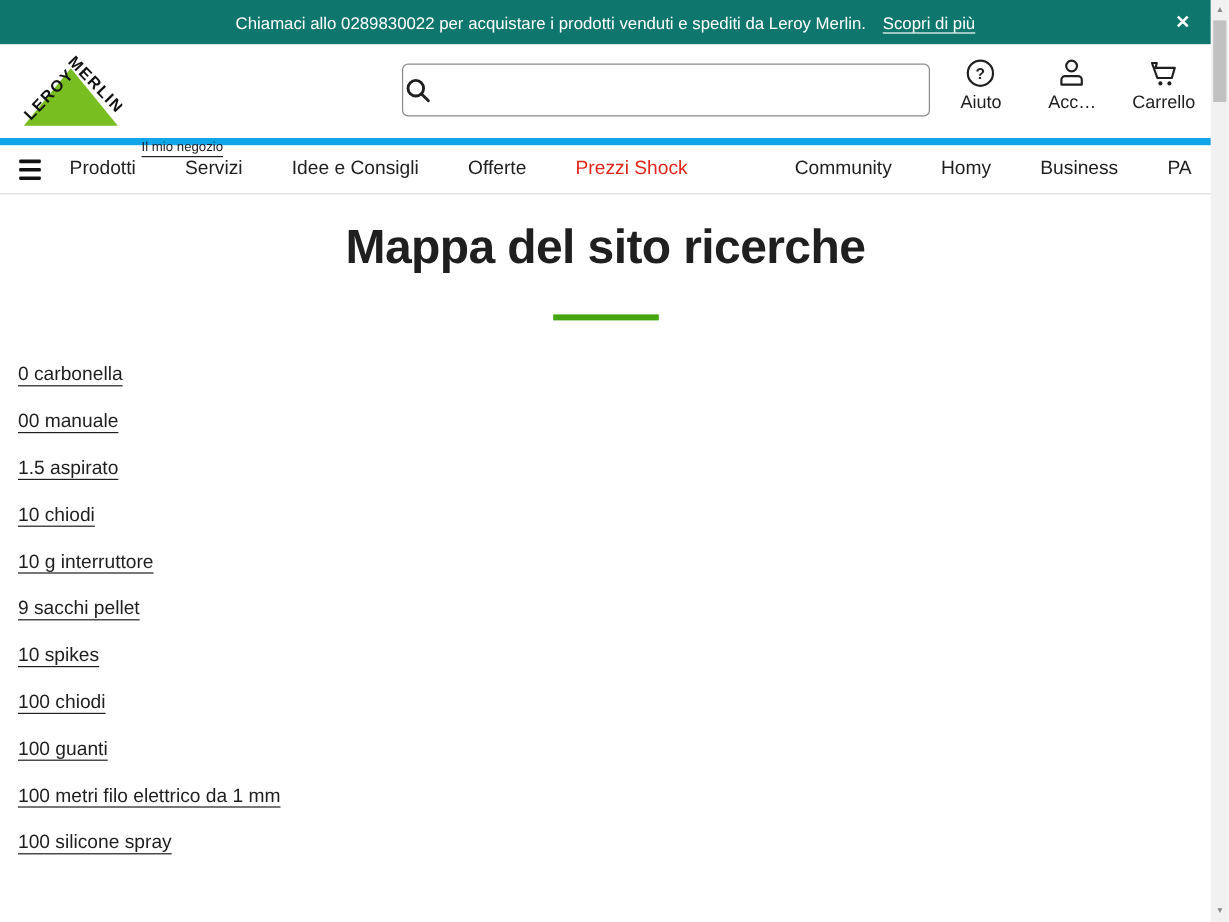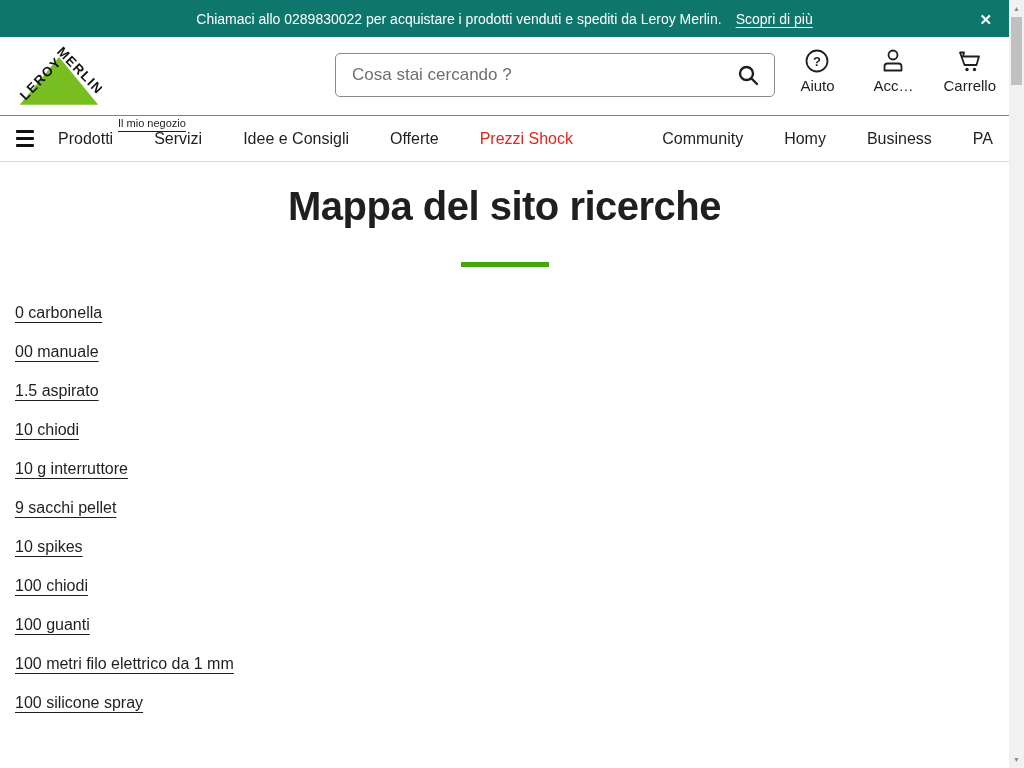--- a/index.html
+++ b/index.html
@@ -29,21 +29,21 @@
                      font-family:"Liberation Sans", sans-serif; }
   .searchbox input::placeholder { color:#6e6e6e; opacity:1; }
   .search-btn { border:none; background:none; padding:0 14px 0 0; cursor:pointer;
                 display:flex; align-items:center; }
   .hdr-actions { position:absolute; right:13px; top:10px; display:flex; gap:24px; }
   .hdr-action { display:flex; flex-direction:column; align-items:center; gap:2px;
                 cursor:pointer; min-width:52px; }
   .hdr-action .lbl { font-size:15px; color:#1f1f1f; white-space:nowrap; }
 
   
-  .nav { height:47px; border-top:1px solid #0ea5e9; border-bottom:1px solid #dcdcdc;
+  .nav { height:47px; border-top:6px solid #0ea5e9; border-bottom:1px solid #dcdcdc;
          display:flex; align-items:center; padding:0 16px; background:#fff; }
   .burger { display:flex; flex-direction:column; gap:4px; margin-right:12px; cursor:pointer; }
   .burger i { display:block; width:18px; height:3px; background:#111; border-radius:1px; }
   .nav-item { font-size:16px; color:#1f1f1f; cursor:pointer; white-space:nowrap; }
   .nav-left { display:flex; gap:41px; align-items:center; }
   .nav-right { display:flex; gap:41px; align-items:center; margin-left:auto; }
   .nav-item.accent { color:#e0261c; }
 
   
   .main { padding-top:22px; }
@@ -78,21 +78,20 @@
   <div class="header">
     <svg class="logo" viewBox="0 0 90 66">
       <polygon points="45,12 86,62 4,62" fill="#78be20"></polygon>
       <text x="0" y="0" transform="translate(10,58) rotate(-46)" font-size="14" font-weight="800" letter-spacing="1.5" fill="#111">LEROY</text>
       <text x="0" y="0" transform="translate(42,7) rotate(46)" font-size="14" font-weight="800" letter-spacing="1.5" fill="#111">MERLIN</text>
     </svg>
 
     <a class="store-link">Il mio negozio</a>
 
     <div class="searchbox">
-      <input type="text" placeholder="Cosa stai cercando ?" style="">
       <button class="search-btn">
         <svg width="24" height="24" viewBox="0 0 24 24" fill="none" stroke="#1f1f1f" stroke-width="2.4" stroke-linecap="round">
           <circle cx="10.5" cy="10.5" r="6.5"></circle>
           <line x1="15.5" y1="15.5" x2="21" y2="21"></line>
         </svg>
       </button>
     </div>
 
     <div class="hdr-actions">
       <div class="hdr-action">

